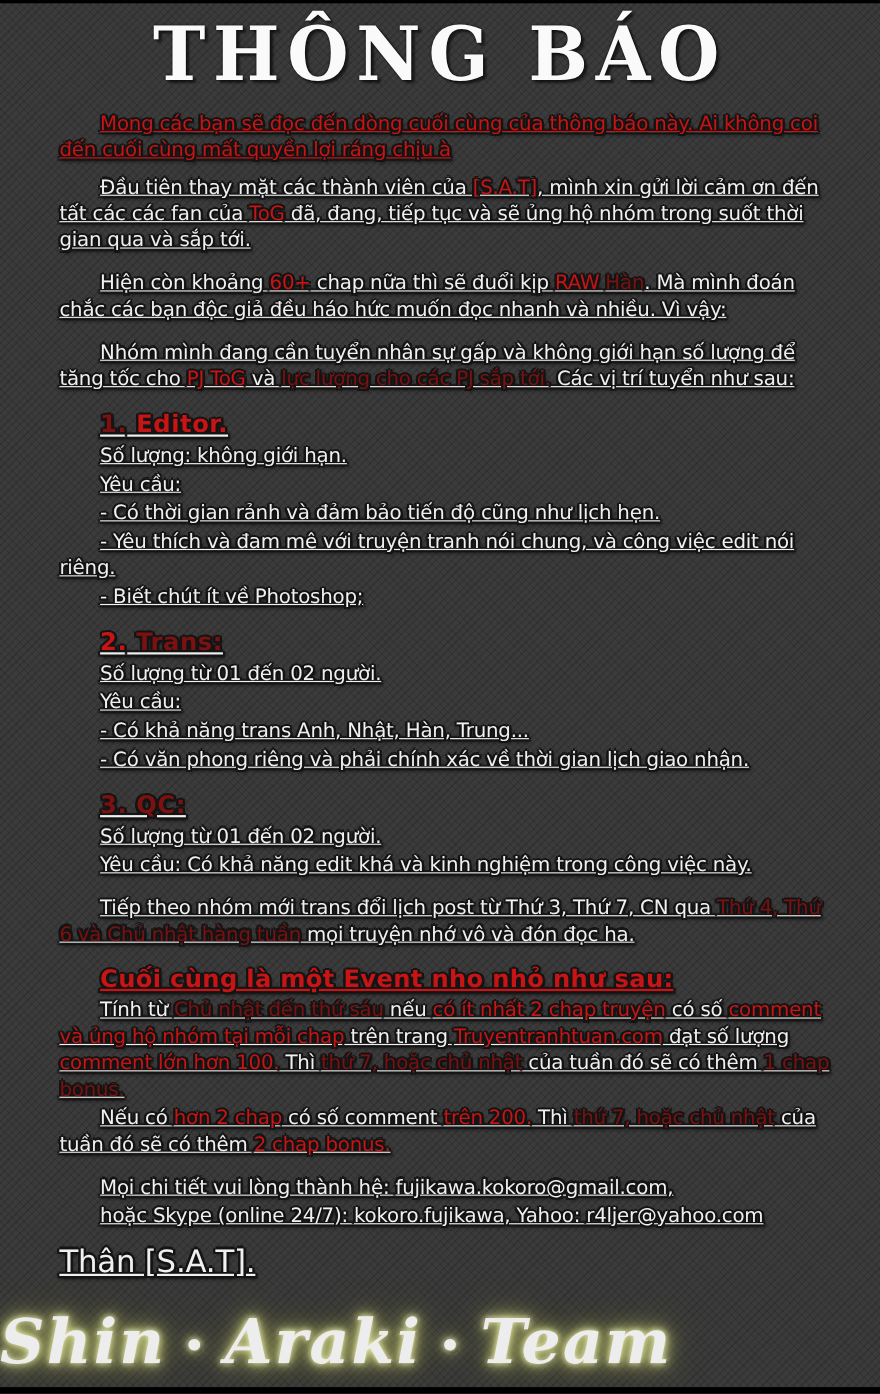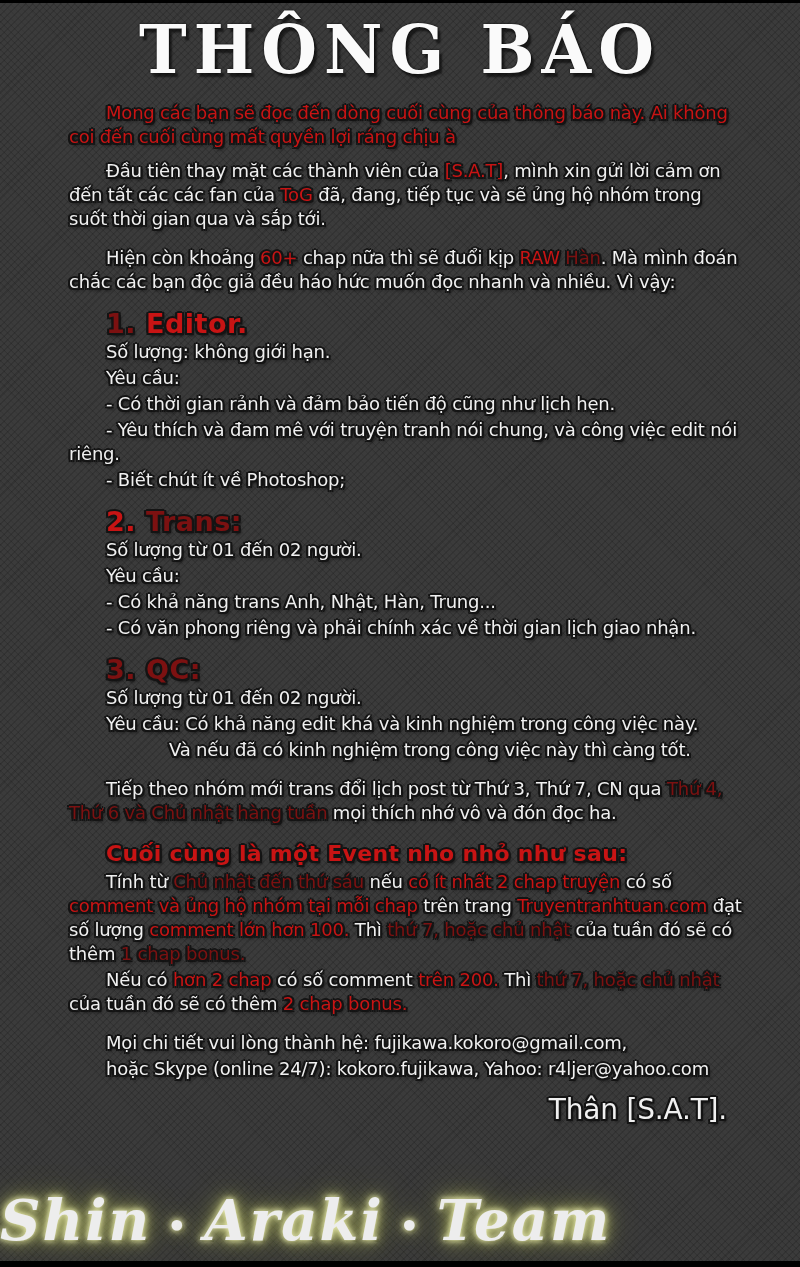--- a/index.html
+++ b/index.html
@@ -27,58 +27,59 @@
     font-size:64px;
     letter-spacing:7px;
     color:#fafafa;
     transform:scaleY(1.06);
     text-shadow:0 0 2px #000, 3px 3px 2px rgba(0,0,0,0.55);
   }
 
   .body{padding:2px 40px 0 54px;}
 
   .para{
-    margin:10px 15px 0;
+    margin:10px 0 0;
     font-size:18px;
     line-height:24px;
     letter-spacing:-0.2px;
     color:var(--body-text,#f0f0f0);
     text-shadow:
       -2px -1px 0 #141414, 2px -1px 0 #141414,
       -2px  2px 0 #141414, 2px  2px 0 #141414,
        0 -2px 0 #141414, 0 2px 0 #141414,
       -2px 0 0 #141414, 2px 0 0 #141414,
        2px 3px 3px rgba(0,0,0,0.7);
+    text-decoration: underline;
   }
   .ind{text-indent:37px;}
   .ind2{text-indent:100px;}
   .t{margin-top:2px;}
   .sp{margin-top:15px;}
   .w{color:var(--body-text,#f0f0f0);}
   .r{color:var(--bright-red,#c81414);}
   .d{color:var(--dark-red,#7c1111);}
   .heading{
     margin-top:15px;
-    font-size:27px;
+    font-size:22px;
     line-height:29px;
     font-weight:bold;
     letter-spacing:0.5px;
   }
   .event-heading{
     margin-top:15px;
     font-size:22px;
     line-height:28px;
     font-weight:bold;
     color:var(--bright-red,#c81414);
     letter-spacing:0.3px;
   }
   .sig{
     margin-top:12px;
     padding-right:18px;
-    text-align:right;
+    text-align:left;
     font-size:28px;
     line-height:34px;
   }
 
   .logo{
     position:absolute;left:0;right:0;bottom:14px;
     text-align:left;
     font-family:"DejaVu Serif", serif;
     font-style:italic;
     font-weight:bold;
@@ -110,20 +111,21 @@
   <h1 class="title">THÔNG BÁO</h1>
 
   <div class="body">
 
     <p class="para r ind">Mong các bạn sẽ đọc đến dòng cuối cùng của thông báo này. Ai không coi đến cuối cùng mất quyền lợi ráng chịu à</p>
 
     <p class="para ind"><span class="w">Đầu tiên thay mặt các thành viên của </span><span class="r">[S.A.T]</span><span class="w">, mình xin gửi lời cảm ơn đến tất các các fan của </span><span class="r">ToG</span><span class="w"> đã, đang, tiếp tục và sẽ ủng hộ nhóm trong suốt thời gian qua và sắp tới.</span></p>
 
     <p class="para ind sp"><span class="w">Hiện còn khoảng </span><span class="r">60+</span><span class="w"> chap nữa thì sẽ đuổi kịp </span><span class="r">RAW </span><span class="d">Hàn</span><span class="w">. Mà mình đoán chắc các bạn độc giả đều háo hức muốn đọc nhanh và nhiều. Vì vậy:</span></p>
 
+    <p class="para ind sp"><span class="w">Nhóm mình đang cần tuyển nhân sự gấp và không giới hạn số lượng để tăng tốc cho </span><span class="r">PJ ToG</span><span class="w"> và </span><span class="d">lực lượng cho các PJ sắp tới.</span><span class="w"> Các vị trí tuyển như sau:</span></p>
 
     <section>
       <p class="para heading ind"><span class="d">1.</span><span class="r"> Editor.</span></p>
       <p class="para ind t">Số lượng: không giới hạn.</p>
       <p class="para ind t">Yêu cầu:</p>
       <p class="para ind t">- Có thời gian rảnh và đảm bảo tiến độ cũng như lịch hẹn.</p>
       <p class="para ind t">- Yêu thích và đam mê với truyện tranh nói chung, và công việc edit nói riêng.</p>
       <p class="para ind t">- Biết chút ít về Photoshop;</p>
     </section>
 
@@ -132,24 +134,23 @@
       <p class="para ind t">Số lượng từ 01 đến 02 người.</p>
       <p class="para ind t">Yêu cầu:</p>
       <p class="para ind t">- Có khả năng trans Anh, Nhật, Hàn, Trung...</p>
       <p class="para ind t">- Có văn phong riêng và phải chính xác về thời gian lịch giao nhận.</p>
     </section>
 
     <section>
       <p class="para heading ind"><span class="d">3. QC:</span></p>
       <p class="para ind t">Số lượng từ 01 đến 02 người.</p>
       <p class="para ind t">Yêu cầu: Có khả năng edit khá và kinh nghiệm trong công việc này.</p>
-      <p class="para ind2 t">Và nếu đã có kinh nghiệm trong công việc này thì càng tốt.</p>
     </section>
 
-    <p class="para ind sp"><span class="w">Tiếp theo nhóm mới trans đổi lịch post từ Thứ 3, Thứ 7, CN qua </span><span class="d">Thứ 4, Thứ 6 và Chủ nhật hàng tuần</span><span class="w"> mọi thích nhớ vô và đón đọc ha.</span></p>
+    <p class="para ind sp"><span class="w">Tiếp theo nhóm mới trans đổi lịch post từ Thứ 3, Thứ 7, CN qua </span><span class="d">Thứ 4, Thứ 6 và Chủ nhật hàng tuần</span><span class="w"> mọi truyện nhớ vô và đón đọc ha.</span></p>
 
     <p class="para event-heading ind">Cuối cùng là một Event nho nhỏ như sau:</p>
 
     <p class="para ind t"><span class="w">Tính từ </span><span class="d">Chủ nhật đến thứ sáu</span><span class="w"> nếu </span><span class="r">có ít nhất 2 chap truyện</span><span class="w"> có số </span><span class="r">comment và ủng hộ nhóm tại mỗi chap</span><span class="w"> trên trang </span><span class="r">Truyentranhtuan.com</span><span class="w"> đạt số lượng </span><span class="r">comment lớn hơn 100.</span><span class="w"> Thì </span><span class="d">thứ 7, hoặc chủ nhật</span><span class="w"> của tuần đó sẽ có thêm </span><span class="d">1 chap bonus.</span></p>
 
     <p class="para ind t"><span class="w">Nếu có </span><span class="r">hơn 2 chap</span><span class="w"> có số comment </span><span class="r">trên 200.</span><span class="w"> Thì </span><span class="d">thứ 7, hoặc chủ nhật</span><span class="w"> của tuần đó sẽ có thêm </span><span class="r">2 chap bonus.</span></p>
 
     <p class="para ind sp"><span class="w">Mọi chi tiết vui lòng thành hệ: </span><span class="w">fujikawa.kokoro@gmail.com</span><span class="w">,</span></p>
 
     <p class="para ind t"><span class="w">hoặc Skype (online 24/7): </span><span class="w">kokoro.fujikawa</span><span class="w">, Yahoo: </span><span class="w">r4ljer@yahoo.com</span></p>

